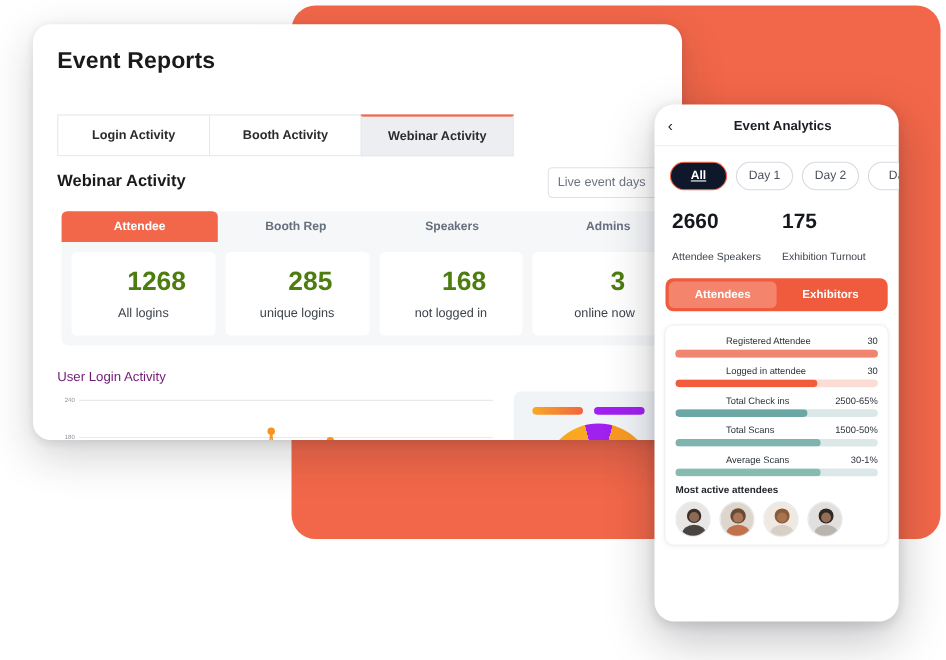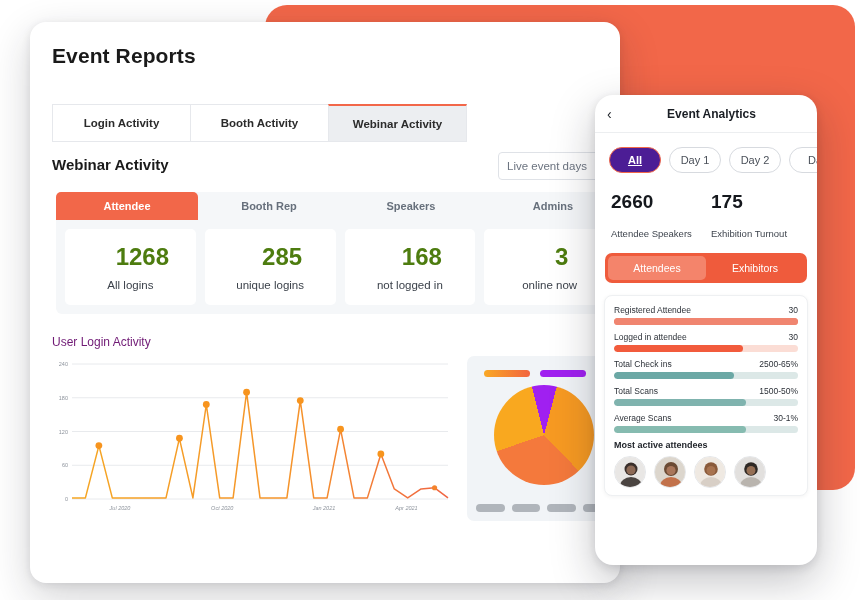--- a/index.html
+++ b/index.html
@@ -17,21 +17,21 @@
     left: 265px; top: 5px;
     width: 590px; height: 485px;
     background: #F26749;
     border-radius: 22px;
   }
 
   
   .desk-card {
     position: absolute;
     left: 30px; top: 22px;
-    width: 590px; height: 561px;
+    width: 590px; height: 378px;
     background: #ffffff;
     border-radius: 16px;
     box-shadow: 0 14px 40px rgba(30,30,40,.20), 0 2px 8px rgba(30,30,40,.10);
     overflow: hidden;
   }
   .page-title {
     position: absolute; left: 22px; top: 22px;
     font-size: 21px; font-weight: bold; color: #1a1a1a;
     letter-spacing: .1px;
   }
@@ -140,46 +140,46 @@
   .mob-back { position: absolute; left: 12px; font-size: 14px; color: #20242a; }
   .mob-title { width: 100%; text-align: center; font-size: 12px; font-weight: bold; color: #1a1e24; margin-left: 11px; }
   .daybar { display: flex; gap: 8px; padding: 14px 0 0 14px; }
   .day {
     height: 26px; min-width: 52px; padding: 0 14px;
     border-radius: 14px; border: 1px solid #d7dadf;
     display: flex; align-items: center; justify-content: center;
     font-size: 11px; color: #4b515a; background: #fff;
     white-space: nowrap;
   }
-  .day.active { background: #4c1d95; border-color: #F26749; color: #fff; font-weight: bold; text-decoration: underline; }
+  .day.active { background: #0f172a; border-color: #F26749; color: #fff; font-weight: bold; text-decoration: underline; }
   .turnout { display: flex; padding: 18px 0 0 16px; }
   .turn { width: 100px; }
   .turn .tn { font-size: 19px; font-weight: bold; color: #15181d; }
   .turn .tl { font-size: 9.5px; color: #3f454e; margin-top: 15px; }
   .segment {
     margin: 14px 10px 0 10px; height: 30px;
     background: #EF5B3C; border-radius: 7px;
     display: flex; align-items: center; padding: 3px;
   }
   .seg {
     flex: 1; height: 100%;
     display: flex; align-items: center; justify-content: center;
-    font-size: 10.5px; font-weight: normal; color: #ffffff;
+    font-size: 10.5px; font-weight: bold; color: #ffffff;
     border-radius: 5px;
     text-align: center;
   }
   .seg.active { background: #F4846B; }
   .metrics {
     margin: 12px 9px 0 9px; padding: 9px 9px 7px 9px;
     background: #fff; border: 1px solid #eef0f2; border-radius: 8px;
     box-shadow: 0 1px 4px rgba(0,0,0,.05);
   }
   .mrow { margin-bottom: 7px; }
   .mtop { display: flex; justify-content: space-between; align-items: baseline; }
-  .mname { font-size: 8.5px; color: #2c3138; }
+  .mname { font-size: 8.5px; color: #2c3138; margin-left: 46px; }
   .mval { font-size: 8.5px; color: #2c3138; }
   .track { margin-top: 3px; height: 7px; border-radius: 4px; overflow: hidden; }
   .fill { height: 100%; border-radius: 4px; }
   .mactive { font-size: 9px; font-weight: bold; color: #22262c; margin: 2px 0 6px 0; }
   .avatars { display: flex; gap: 8px; }
   .avatar {
     width: 32px; height: 32px; border-radius: 50%;
     border: 1px solid #e4e6e9; overflow: hidden; position: relative;
   }
 </style>

